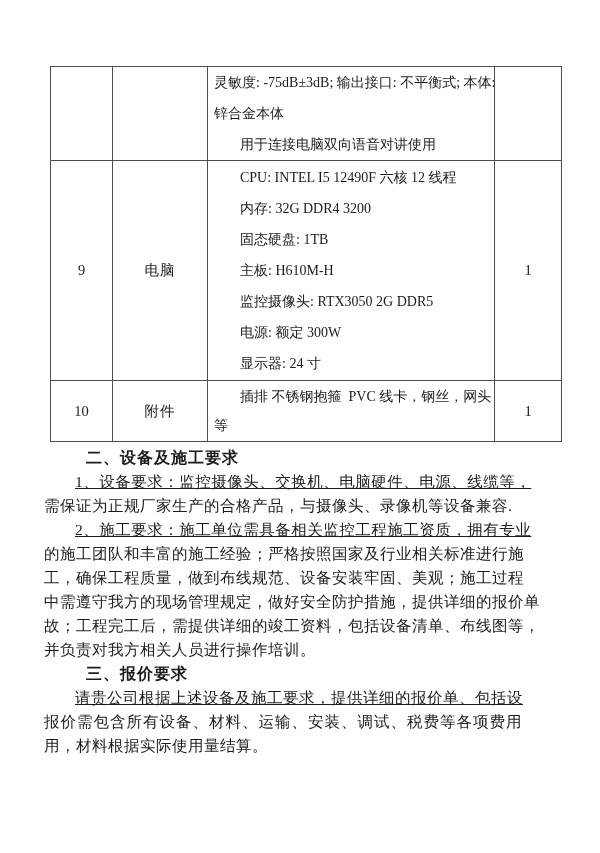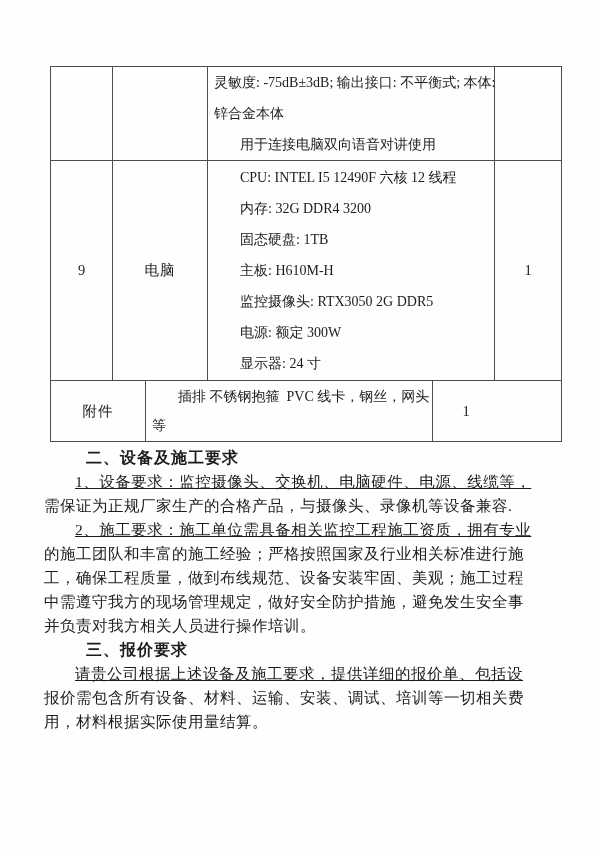--- a/index.html
+++ b/index.html
@@ -79,36 +79,38 @@
             <div class="spec-line ind-2">内存: 32G DDR4 3200</div>
             <div class="spec-line ind-2">固态硬盘: 1TB</div>
             <div class="spec-line ind-2">主板: H610M-H</div>
             <div class="spec-line ind-2">监控摄像头: RTX3050 2G DDR5</div>
             <div class="spec-line ind-2">电源: 额定 300W</div>
             <div class="spec-line ind-2">显示器: 24 寸</div>
           </div>
           <div class="t-cell c-qty">1</div>
         </div>
         <div class="t-row r2">
+          <div class="t-cell c-seq">10</div>
           <div class="t-cell c-name">附件</div>
           <div class="t-cell c-spec">
             <div class="spec-line ind-2">插排 不锈钢抱箍  PVC 线卡，钢丝，网头，</div>
             <div class="spec-line ind-0">等</div>
           </div>
           <div class="t-cell c-qty">1</div>
         </div>
       </div>
   </div>
   <div class="body-text">
       <div class="h-line">二、设备及施工要求</div>
       <div class="b-line first just">1、设备要求：监控摄像头、交换机、电脑硬件、电源、线缆等，</div>
       <div class="b-line">需保证为正规厂家生产的合格产品，与摄像头、录像机等设备兼容.</div>
       <div class="b-line first just">2、施工要求：施工单位需具备相关监控工程施工资质，拥有专业</div>
       <div class="b-line just">的施工团队和丰富的施工经验；严格按照国家及行业相关标准进行施</div>
       <div class="b-line just">工，确保工程质量，做到布线规范、设备安装牢固、美观；施工过程</div>
-      <div class="b-line just">中需遵守我方的现场管理规定，做好安全防护措施，避免发生安全事</div>
+      <div class="b-line just">中需遵守我方的现场管理规定，做好安全防护措施，提供详细的报价单</div>
+      <div class="b-line just">故；工程完工后，需提供详细的竣工资料，包括设备清单、布线图等，</div>
       <div class="b-line">并负责对我方相关人员进行操作培训。</div>
       <div class="h-line">三、报价要求</div>
       <div class="b-line first just">请贵公司根据上述设备及施工要求，提供详细的报价单、包括设</div>
-      <div class="b-line just">报价需包含所有设备、材料、运输、安装、调试、培训等一切相关费</div>
+      <div class="b-line just">报价需包含所有设备、材料、运输、安装、调试、税费等各项费用</div>
       <div class="b-line">用，材料根据实际使用量结算。</div>
     </div>
 </div>
 
 </body></html>

